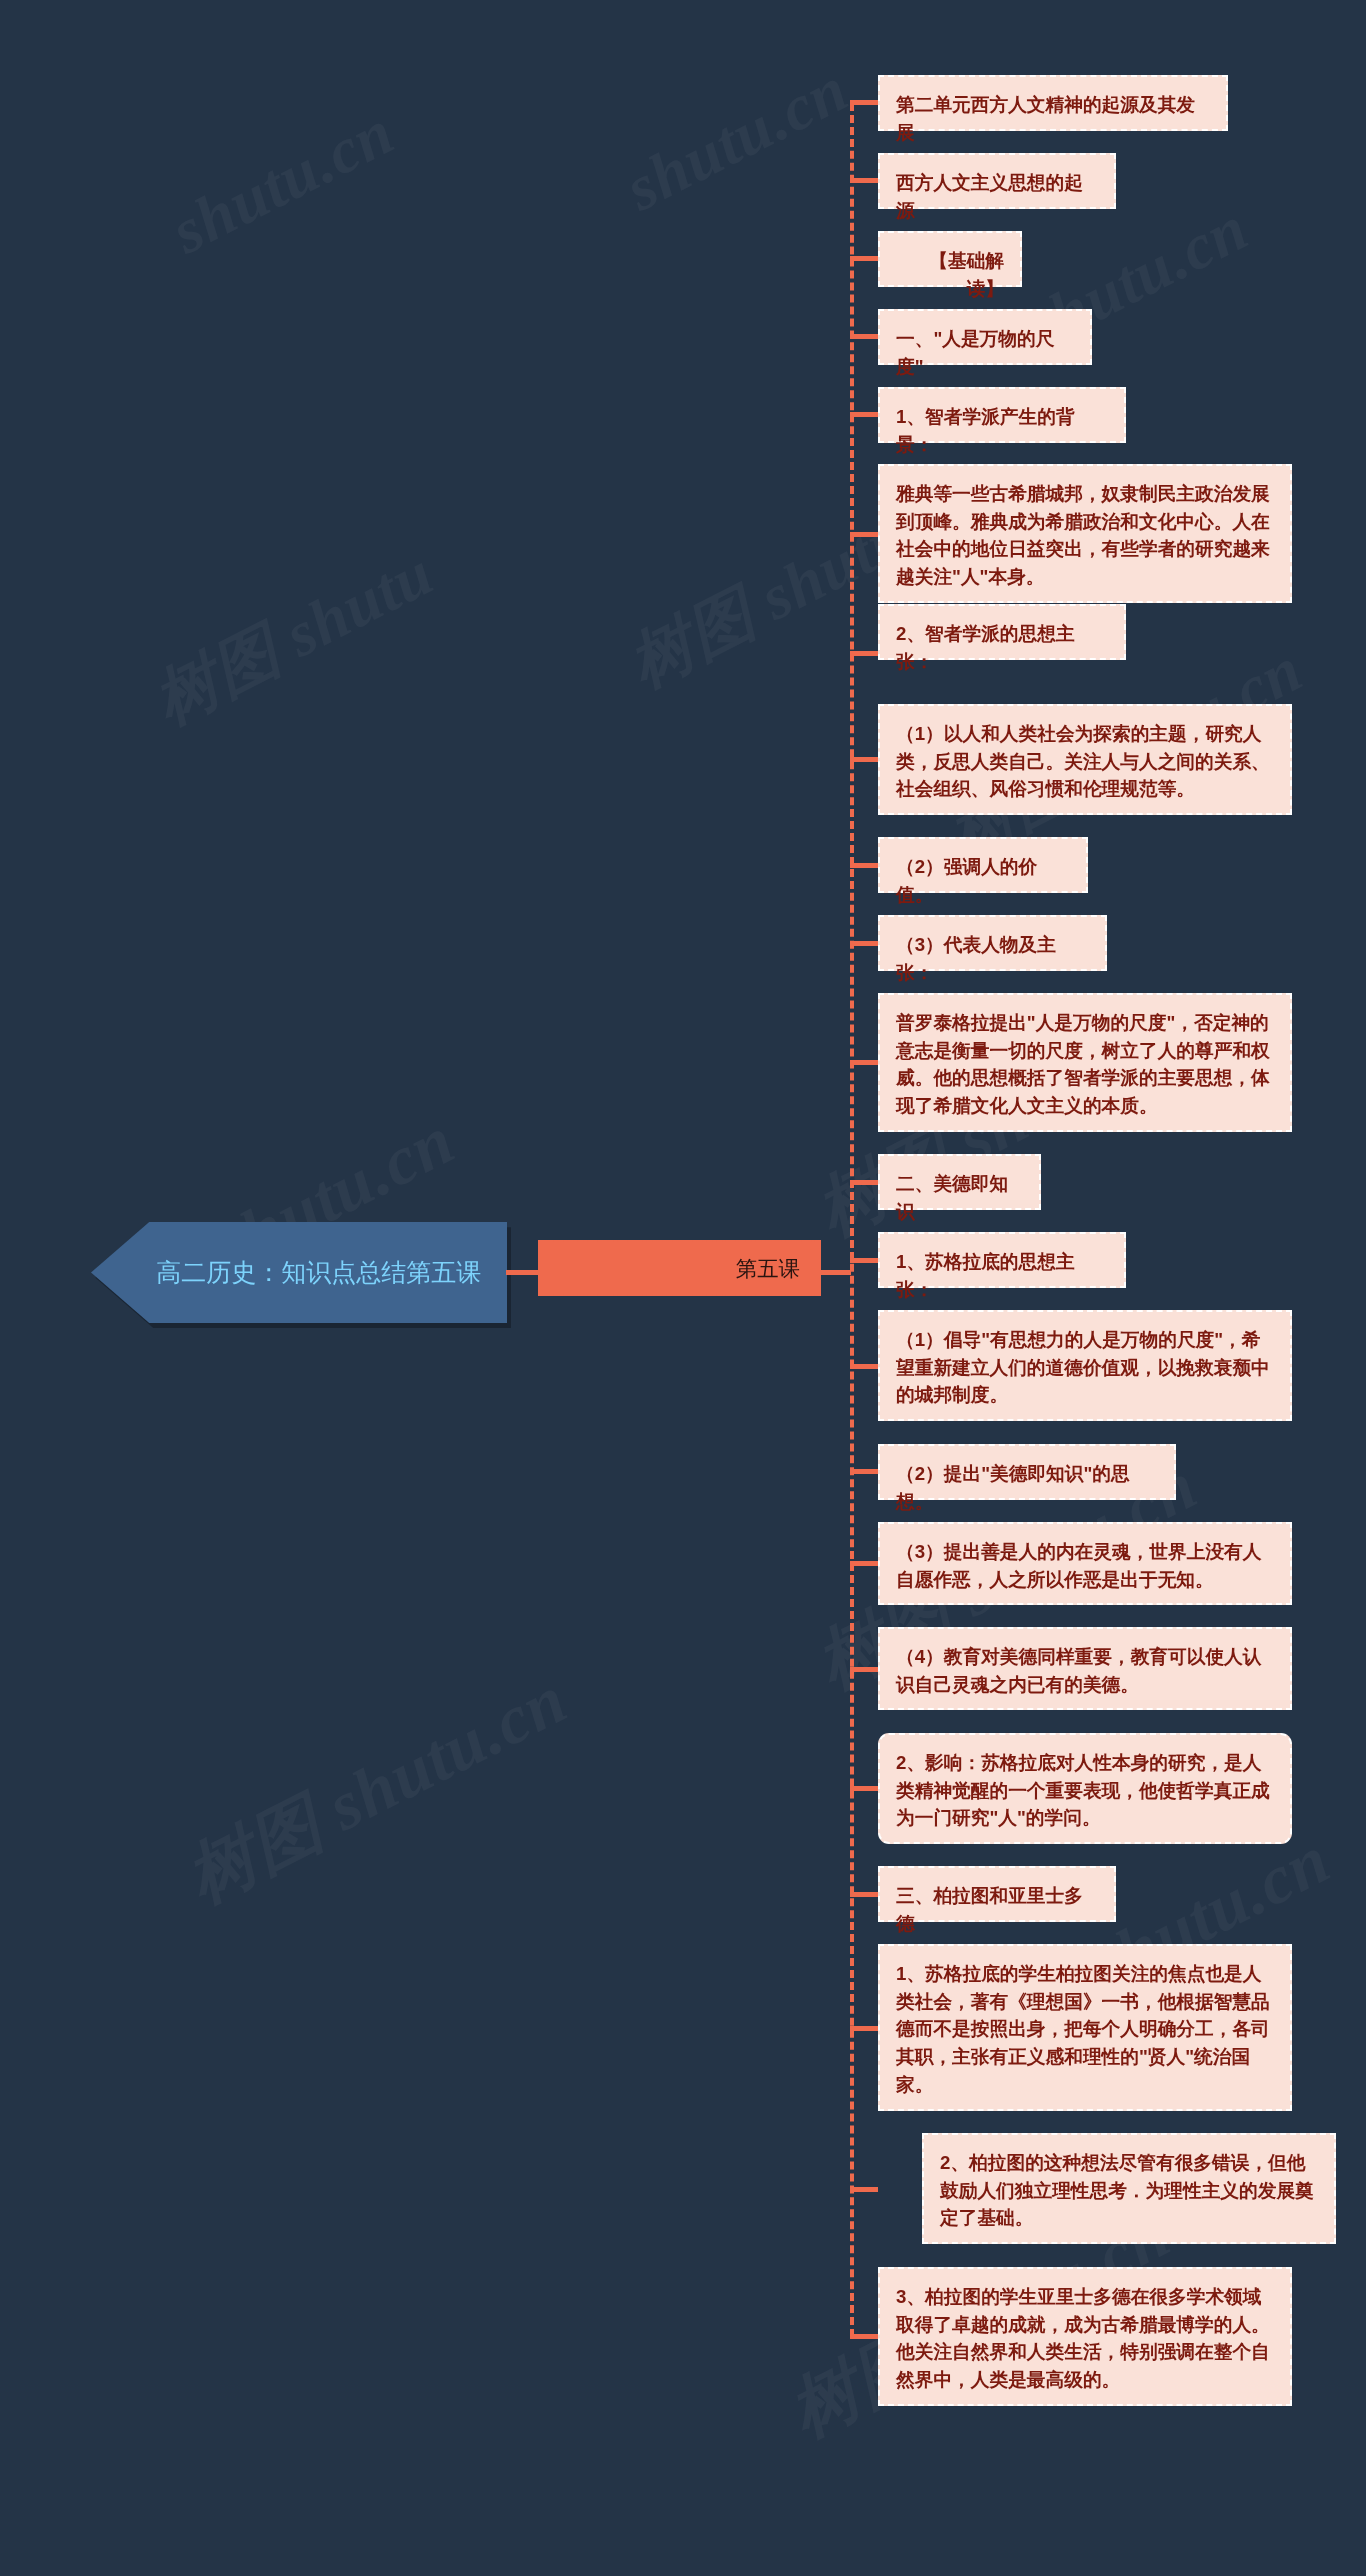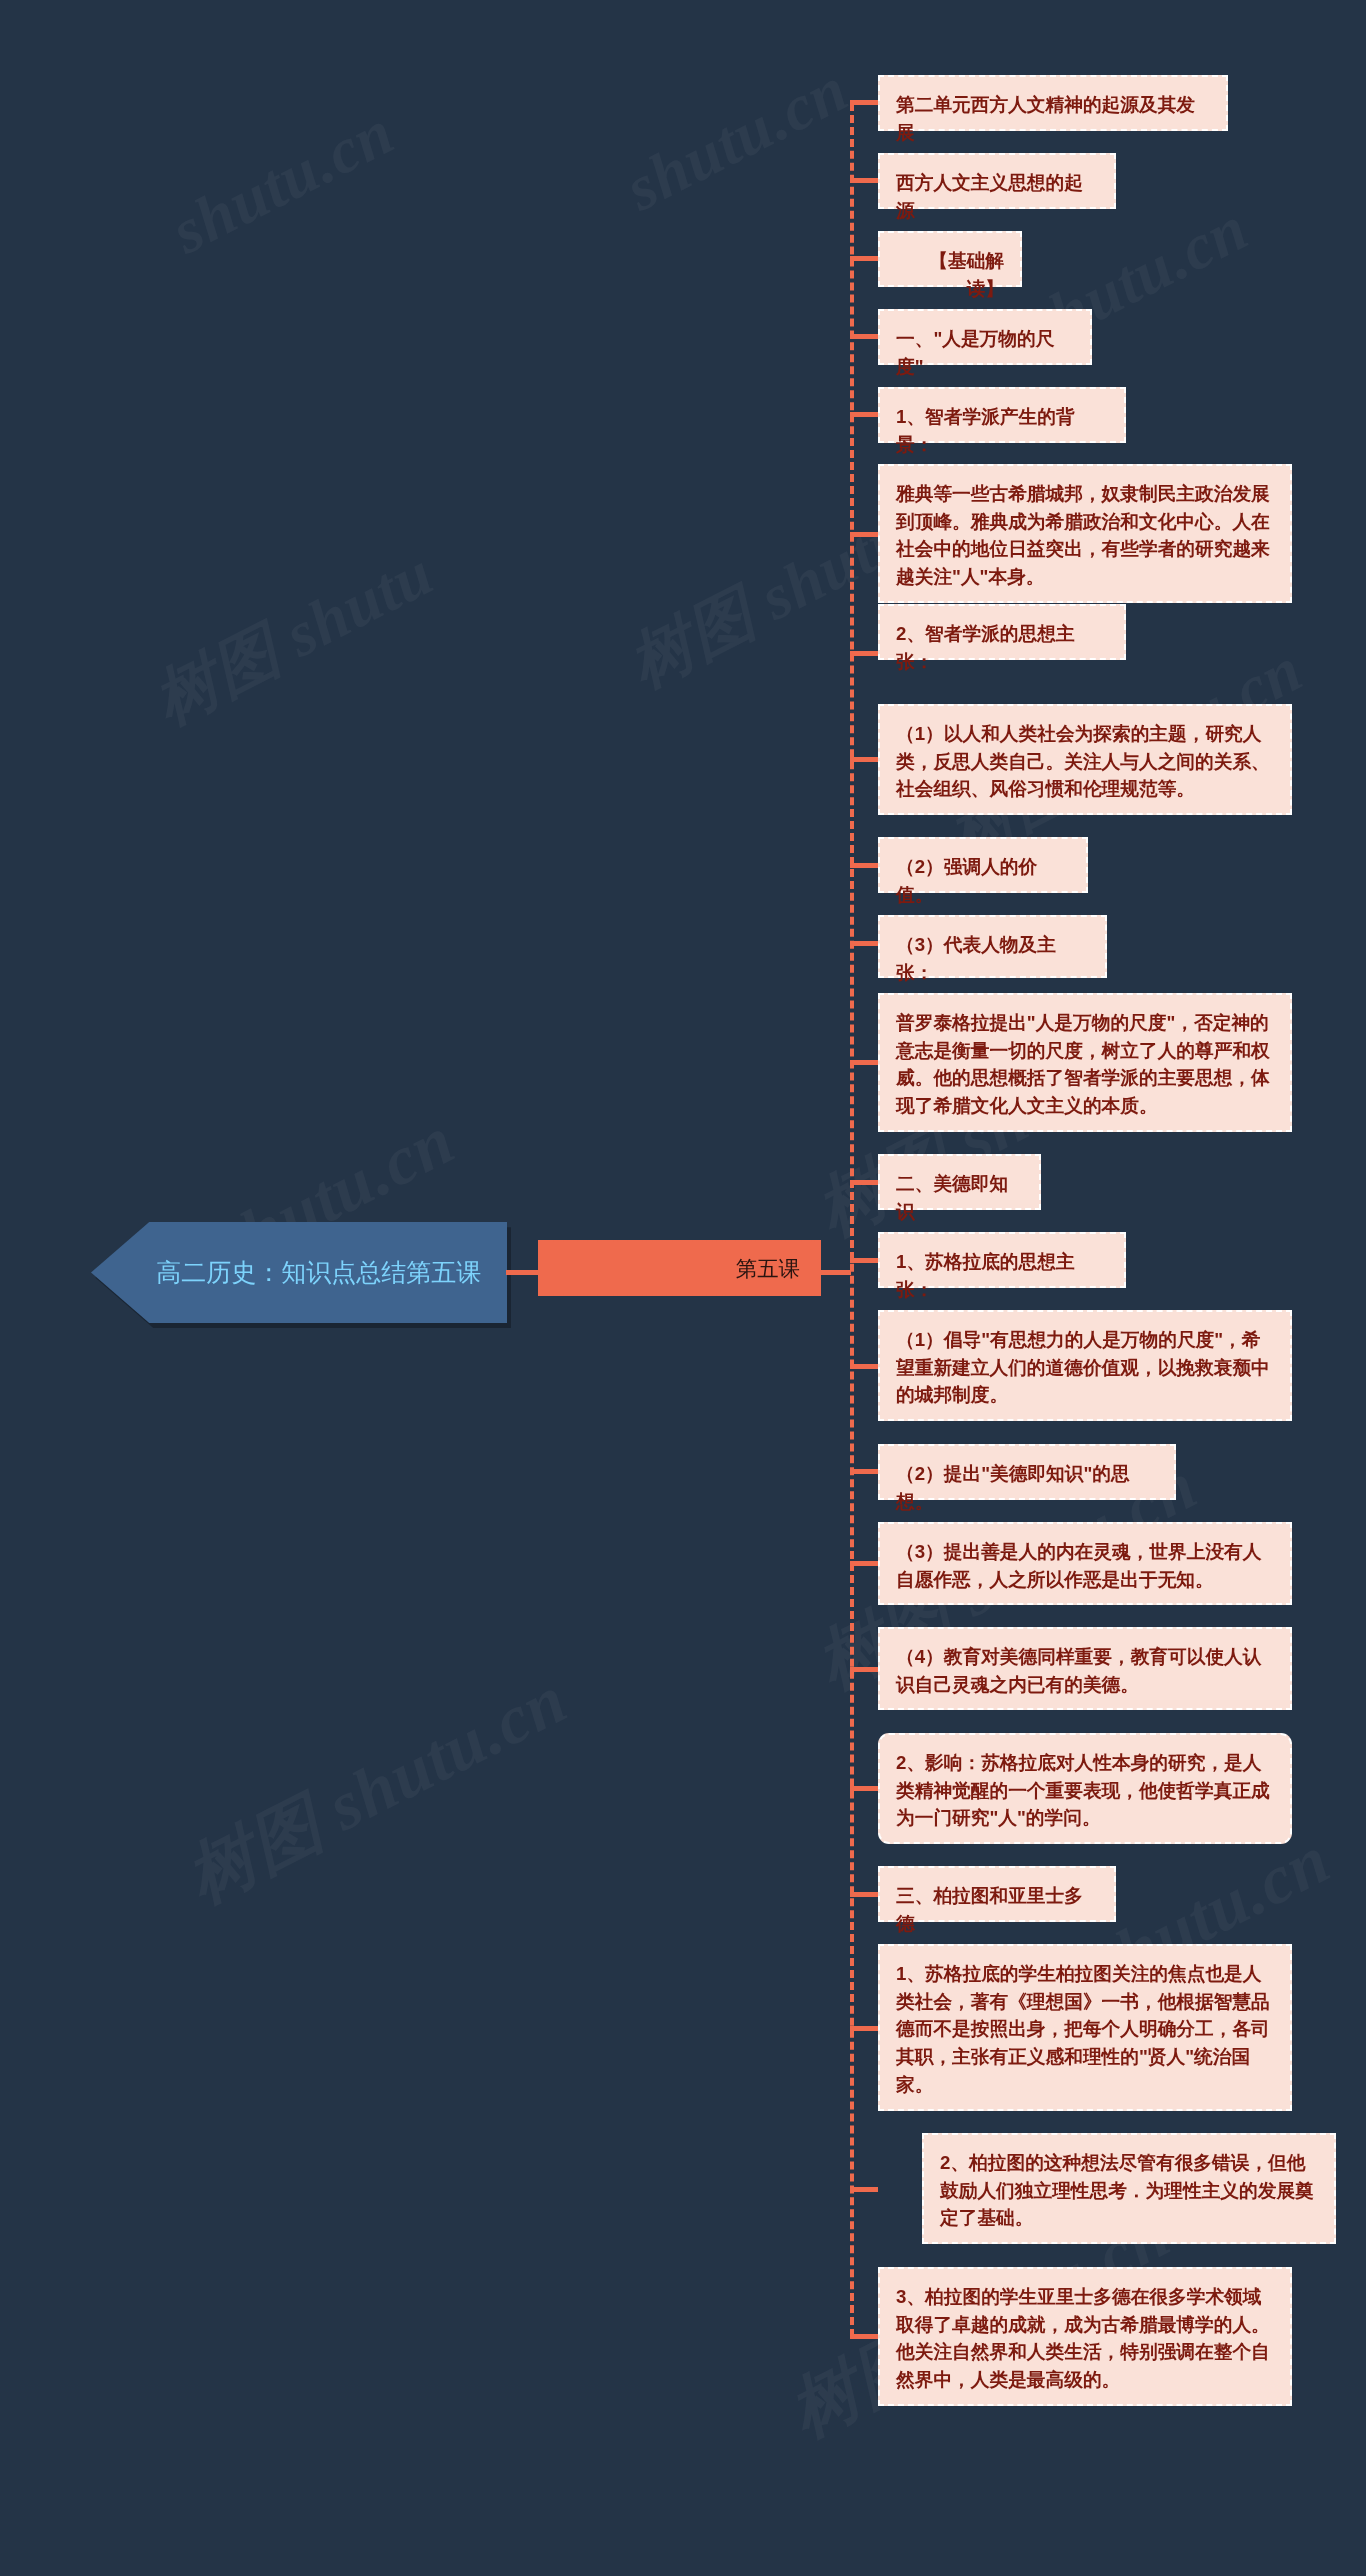--- a/index.html
+++ b/index.html
@@ -177,21 +177,21 @@
       <div class="leaf" style="top: 387px; height: 56px; width: 248px;"><span>1、智者学派产生的背景：</span></div>
       <div class="stub" style="top: 412px;"></div>
       <div class="leaf wide" style="top: 464px; height: 139px;"><span>雅典等一些古希腊城邦，奴隶制民主政治发展到顶峰。雅典成为希腊政治和文化中心。人在社会中的地位日益突出，有些学者的研究越来越关注"人"本身。</span></div>
       <div class="stub" style="top: 532px;"></div>
       <div class="leaf" style="top: 604px; height: 56px; width: 248px;"><span>2、智者学派的思想主张：</span></div>
       <div class="stub" style="top: 651px;"></div>
       <div class="leaf wide" style="top: 704px; height: 111px;"><span>（1）以人和人类社会为探索的主题，研究人类，反思人类自己。关注人与人之间的关系、社会组织、风俗习惯和伦理规范等。</span></div>
       <div class="stub" style="top: 757px;"></div>
       <div class="leaf" style="top: 837px; height: 56px; width: 210px;"><span>（2）强调人的价值。</span></div>
       <div class="stub" style="top: 863px;"></div>
-      <div class="leaf" style="top: 915px; height: 63px; width: 229px;"><span>（3）代表人物及主张：</span></div>
+      <div class="leaf" style="top: 915px; height: 56px; width: 229px;"><span>（3）代表人物及主张：</span></div>
       <div class="stub" style="top: 941px;"></div>
       <div class="leaf wide" style="top: 993px; height: 139px;"><span>普罗泰格拉提出"人是万物的尺度"，否定神的意志是衡量一切的尺度，树立了人的尊严和权威。他的思想概括了智者学派的主要思想，体现了希腊文化人文主义的本质。</span></div>
       <div class="stub" style="top: 1060px;"></div>
       <div class="leaf" style="top: 1154px; height: 56px; width: 163px;"><span>二、美德即知识</span></div>
       <div class="stub" style="top: 1180px;"></div>
       <div class="leaf" style="top: 1232px; height: 56px; width: 248px;"><span>1、苏格拉底的思想主张：</span></div>
       <div class="stub" style="top: 1258px;"></div>
       <div class="leaf wide" style="top: 1310px; height: 111px;"><span>（1）倡导"有思想力的人是万物的尺度"，希望重新建立人们的道德价值观，以挽救衰颓中的城邦制度。</span></div>
       <div class="stub" style="top: 1364px;"></div>
       <div class="leaf" style="top: 1444px; height: 56px; width: 298px;"><span>（2）提出"美德即知识"的思想。</span></div>

